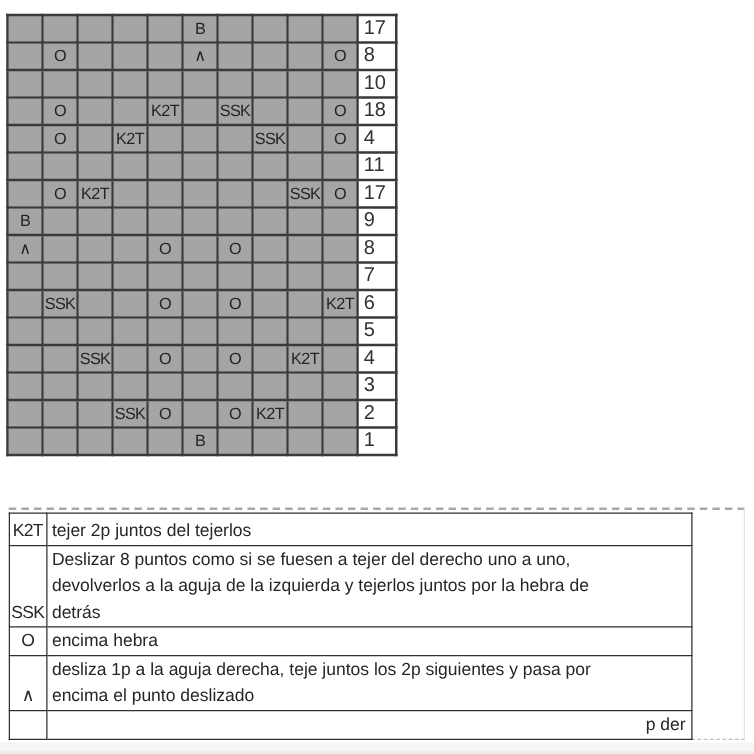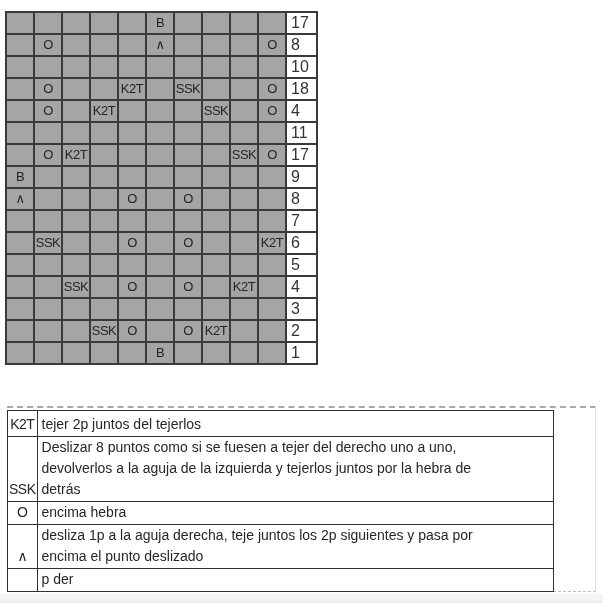--- a/index.html
+++ b/index.html
@@ -328,18 +328,18 @@
       </tr>
       <tr style="height: 23px;">
         <td class="sym">O</td>
         <td class="desc">encima hebra</td>
       </tr>
       <tr style="height: 43px;">
         <td class="sym">∧</td>
         <td class="desc">desliza 1p a la aguja derecha, teje juntos los 2p siguientes y pasa por
 encima el punto deslizado</td>
       </tr>
-      <tr style="height: 22px;">
+      <tr style="height: 22px; text-align: right;">
         <td class="sym"></td>
         <td class="desc">p der</td>
       </tr>
     </tbody>
 </table>
 
 </body></html>

